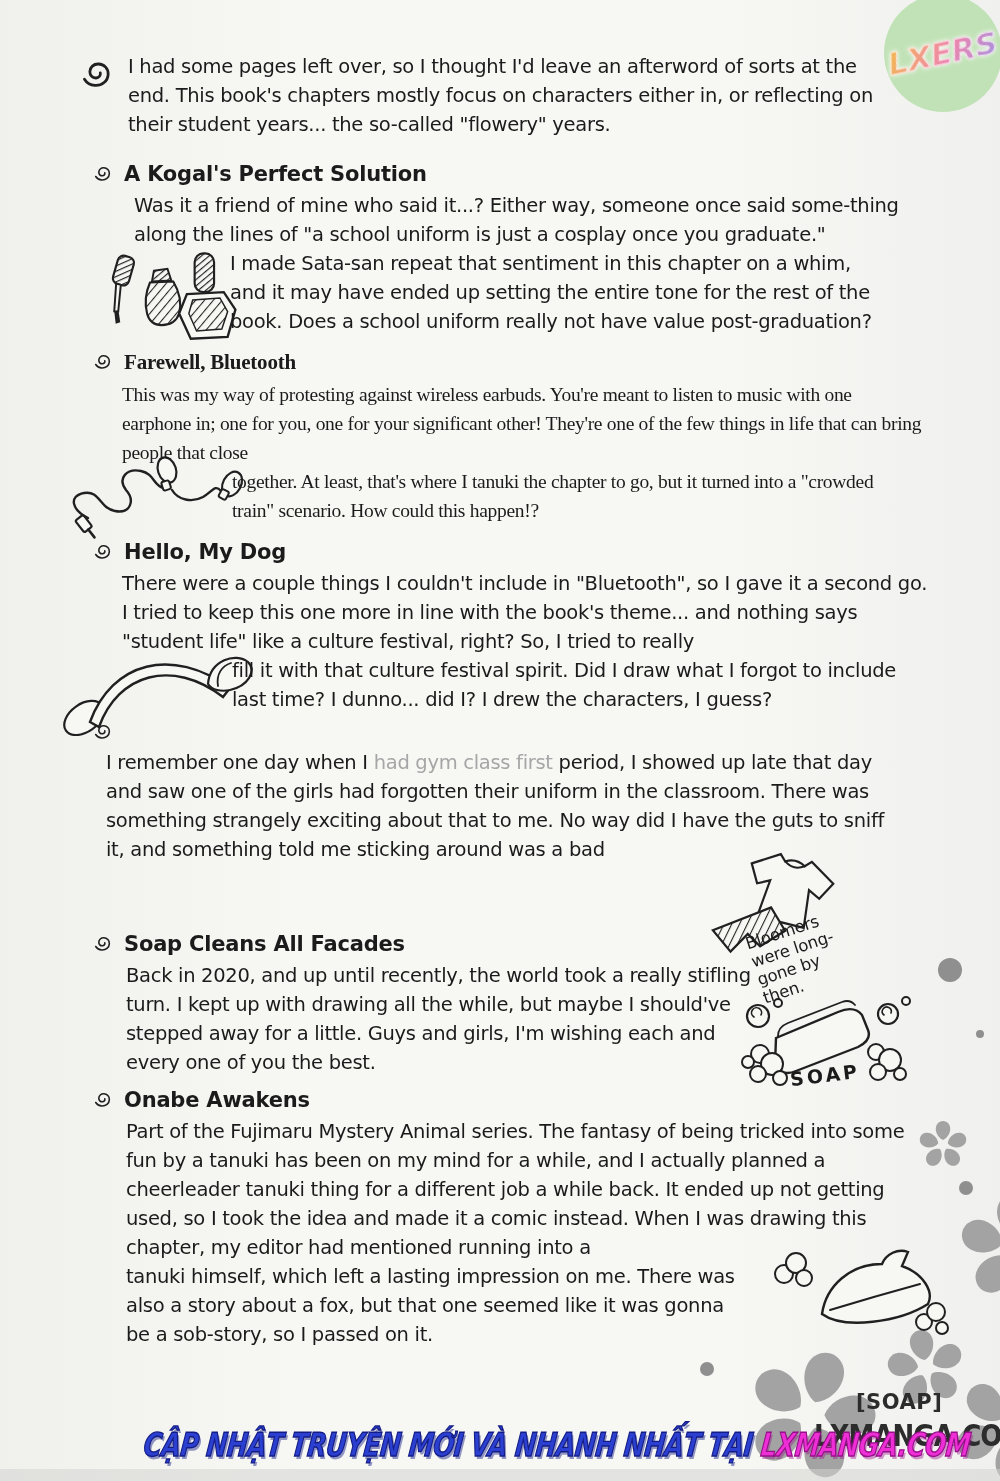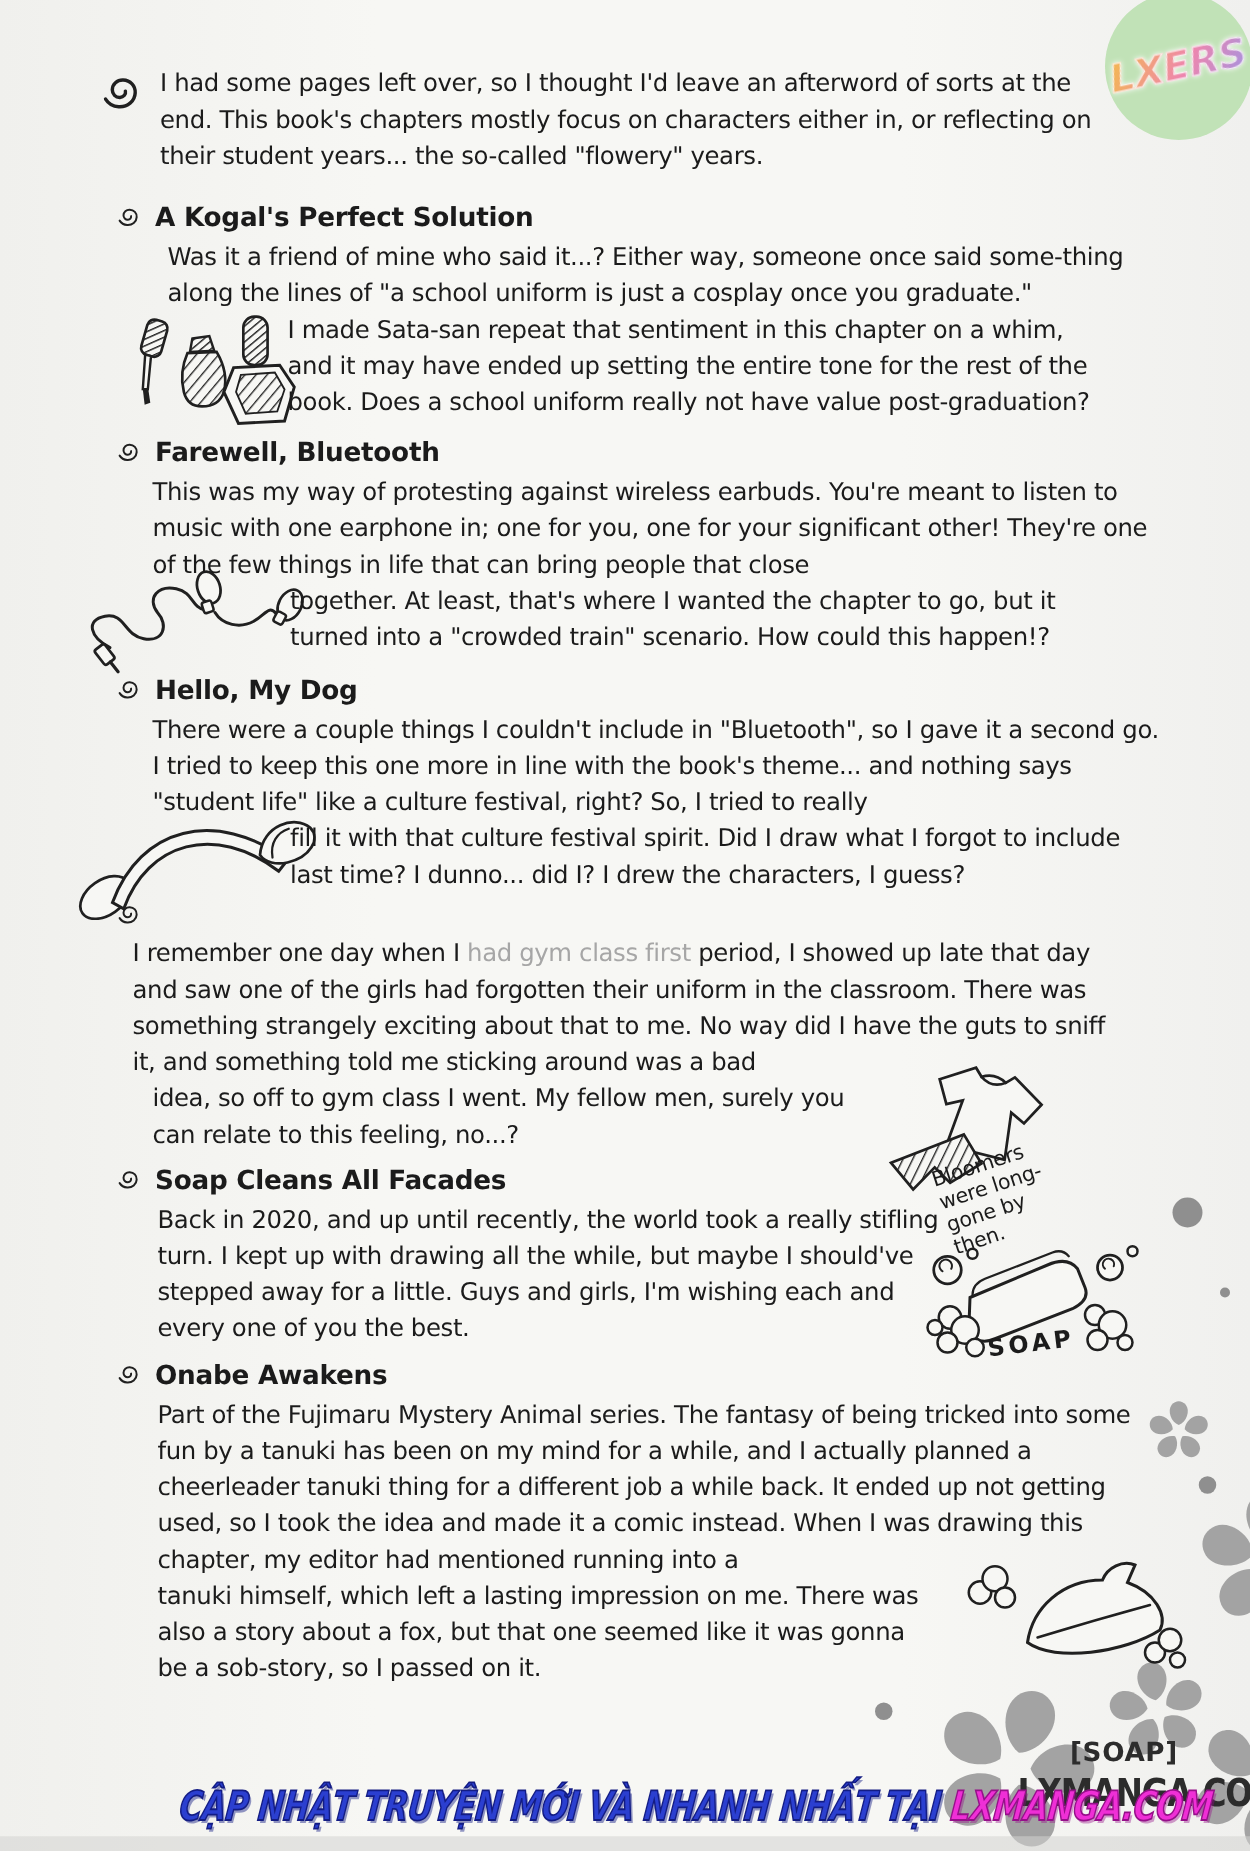--- a/index.html
+++ b/index.html
@@ -12,21 +12,21 @@
   .sec h2{font-size:21px; font-weight:bold; margin:0 0 5px 0; display:flex; align-items:flex-start; gap:9px; letter-spacing:-0.2px;}
   .bullet{width:23px;height:23px;flex:0 0 auto;}
   .body{font-size:19.5px; line-height:29px; letter-spacing:-0.3px; margin:0;}
   .faded{color:#a6a6a6;}
   
   #intro{position:absolute; left:78px; top:52px; width:820px; z-index:3; display:flex; gap:10px;}
   #intro .bullet{width:40px;height:40px;margin-top:2px;}
   #intro .body{width:760px;}
   
   #s1{top:162px;} #s1 .p1{width:812px;margin-left:42px;} #s1 .p2{width:655px;margin-left:138px;}
-  #s2{top:350px;} #s2 .p1{width:800px;margin-left:30px;} #s2 .p2{width:648px;margin-left:140px;}
+  #s2{top:350px;font-family:Liberation Serif, serif;} #s2 .p1{width:800px;margin-left:30px;} #s2 .p2{width:648px;margin-left:140px;}
   #s3{top:540px;} #s3 .p1{width:812px;margin-left:30px;} #s3 .p2{width:690px;margin-left:140px;}
   #s4{top:720px;} #s4 .p1{width:800px;margin-left:14px;} #s4 .p2{width:580px;margin-left:30px;}
   #s5{top:932px;} #s5 .p1{width:640px;margin-left:34px;}
   #s6{top:1088px;} #s6 .p1{width:812px;margin-left:34px;} #s6 .p2{width:622px;margin-left:34px;}
   
   .doodle{position:absolute; z-index:2;}
   #d-nail{left:84px; top:250px;}
   #d-ear{left:62px; top:448px;}
   #d-dog{left:60px; top:626px;}
   #d-gym{left:708px; top:844px;}
@@ -139,21 +139,21 @@
   </svg>
 
   <div class="sec" id="s2">
     <h2>
       <svg class="bullet" viewBox="0 0 26 26">
           <use href="#spiral"></use>
         </svg>
       <span>Farewell, Bluetooth</span>
     </h2>
     <p class="body p1">This was my way of protesting against wireless earbuds. You're meant to listen to music with one earphone in; one for you, one for your significant other! They're one of the few things in life that can bring people that close</p>
-    <p class="body p2">together. At least, that's where I wanted the chapter to go, but it turned into a "crowded train" scenario. How could this happen!?</p>
+    <p class="body p2">together. At least, that's where I tanuki the chapter to go, but it turned into a "crowded train" scenario. How could this happen!?</p>
   </div>
   <svg class="doodle" id="d-ear" width="205" height="95" viewBox="0 0 205 95">
     <g transform="rotate(-38 22 76)">
       <rect x="17" y="68" width="10" height="15" rx="2" class="paper" stroke="#202020" stroke-width="2.2"></rect>
       <line x1="22" y1="83" x2="22" y2="93" class="ink" stroke-width="2.6"></line>
     </g>
     <path class="ink" stroke-width="2.4" d="M26 70 C10 62 6 48 22 45 C38 42 37 60 53 63 C69 66 73 52 64 42 C55 30 65 20 79 23 C93 26 91 38 102 40"></path>
     <path class="ink" stroke-width="2.4" d="M110 42 C116 52 130 55 141 49 C151 43 153 36 159 43"></path>
     <ellipse cx="105" cy="22" rx="9" ry="13" transform="rotate(-18 105 22)" class="paper" stroke="#202020" stroke-width="2.2"></ellipse>
     <rect x="100" y="33" width="8" height="9" rx="2" transform="rotate(-18 104 37)" class="paper" stroke="#202020" stroke-width="2"></rect>
@@ -178,21 +178,20 @@
     <path class="ink" stroke-width="1.8" d="M158 60 C156 48 162 40 171 37"></path>
   </svg>
 
   <div class="sec" id="s4">
     <h2>
       <svg class="bullet" viewBox="0 0 26 26">
           <use href="#spiral"></use>
         </svg>
     </h2>
     <p class="body p1"><span>I remember one day when I </span><span class="faded">had gym class first</span><span> period, I showed up late that day and saw one of the girls had forgotten their uniform in the classroom. There was something strangely exciting about that to me. No way did I have the guts to sniff it, and something told me sticking around was a bad</span></p>
-    <p class="body p2">idea, so off to gym class I went. My fellow men, surely you can relate to this feeling, no...?</p>
   </div>
   <svg class="doodle" id="d-gym" width="160" height="125" viewBox="0 0 160 125">
     <g transform="rotate(14 85 40)">
       <path d="M40 30 L66 14 L72 20 Q82 14 92 20 L98 14 L124 30 L114 48 L102 42 L106 80 L58 80 L62 42 L50 48 Z" class="paper" stroke="#202020" stroke-width="2.2"></path>
       <path class="ink" stroke-width="2" d="M72 20 Q82 27 92 20"></path>
     </g>
     <g transform="rotate(-14 40 95)">
       <path d="M8 78 L70 70 L78 96 L50 105 L41 90 L20 103 Z" fill="url(#hatch)" stroke="#202020" stroke-width="2.2"></path>
     </g>
   </svg>

